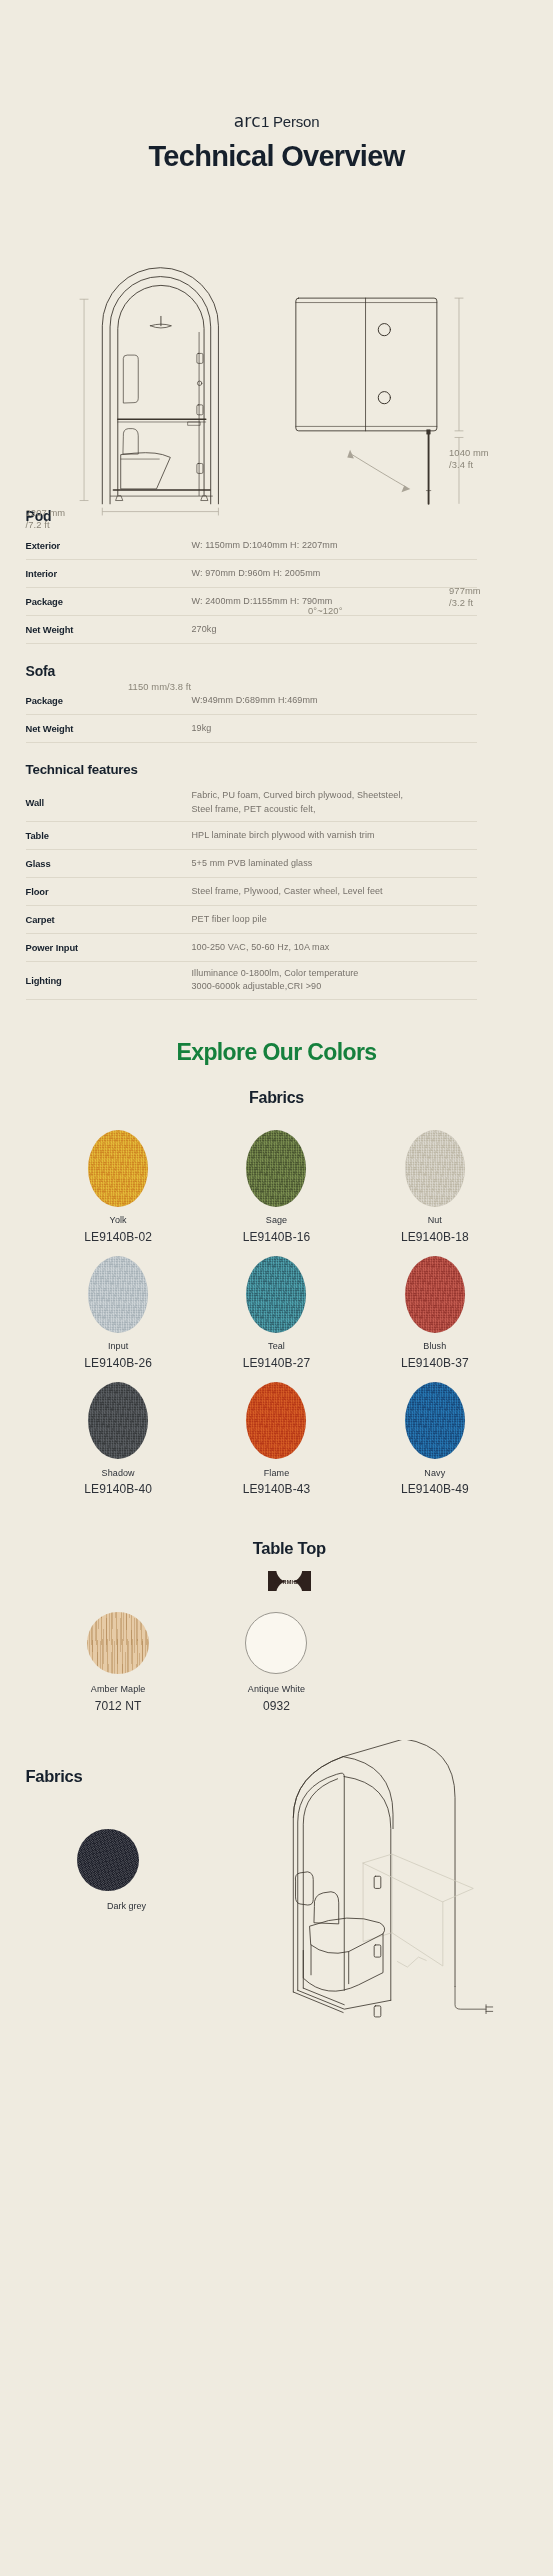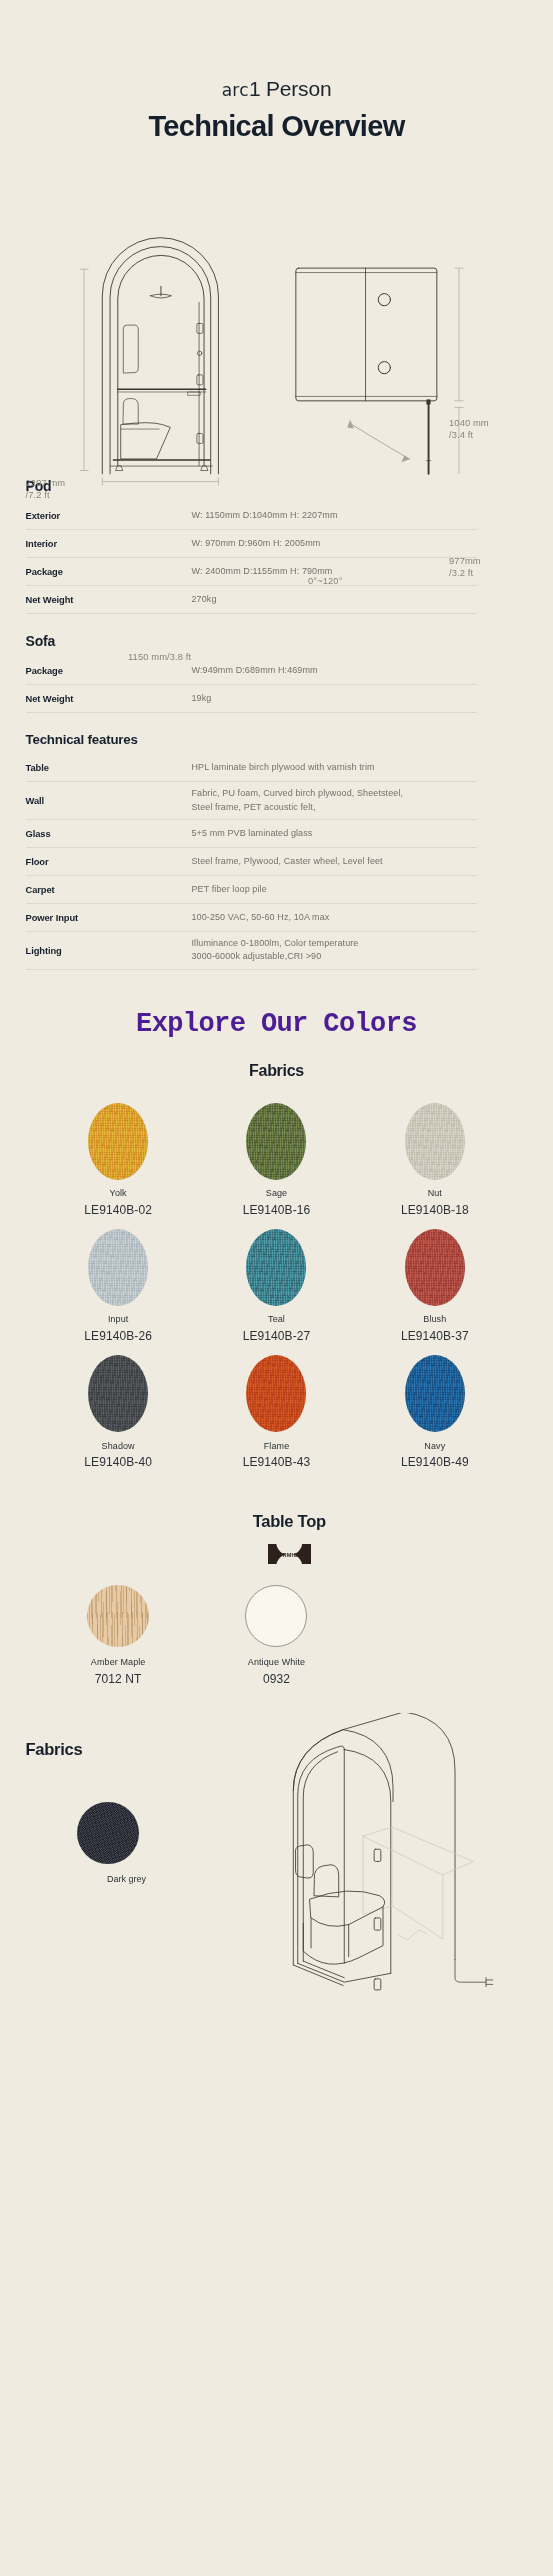--- a/index.html
+++ b/index.html
@@ -20,21 +20,21 @@
   
   .header { padding-top: 77px; text-align: center; }
   .brand-line {
     display: flex; align-items: baseline; justify-content: center;
     gap: 0; margin-bottom: 8.9px;
   }
   .brand-mark {
     font-size: 17px; letter-spacing: 0.3px; font-weight: 400;
     color: #1b2430; font-family: "DejaVu Sans", sans-serif;
   }
-  .brand-sub { font-size: 21px; font-weight: 400; color: #1b2430; letter-spacing: -0.2px; }
+  .brand-sub { font-size: 15px; font-weight: 400; color: #1b2430; letter-spacing: -0.2px; margin-top: 36px; }
   .main-title {
     font-size: 29px; font-weight: bold; letter-spacing: -0.7px;
     color: #16202c;
   }
 
   
   .drawings {
     position: relative; width: 553px; height: 310px; margin-top: 21px;
   }
   .dimlabel {
@@ -69,21 +69,21 @@
     font-size: 9.4px; font-weight: bold; color: #16202c; letter-spacing: -0.1px;
   }
   .spec-val {
     font-size: 9px; color: #76716a; line-height: 1.48;
     white-space: pre-line; letter-spacing: 0.1px;
   }
 
   
   .colors-head { text-align: center; margin-top: 39px; }
   .colors-title {
-    font-size: 27px; font-weight: bold; letter-spacing: -0.6px; color: #4c1d95; font-family: Liberation Mono, monospace;
+    font-size: 23px; font-weight: bold; letter-spacing: -0.6px; color: #15803d;
   }
   .colors-sub {
     font-size: 16px; font-weight: bold; letter-spacing: -0.3px;
     color: #16202c; margin-top: 23px;
   }
 
   .swatch-grid {
     display: grid; grid-template-columns: repeat(3, 1fr);
     row-gap: 10px; padding: 23px 39px 0 39px;
   }
@@ -295,27 +295,27 @@
             <div class="spec-key">Net Weight</div>
             <div class="spec-val">19kg</div>
           </div>
         </div>
     </div>
 
     <div class="spec-block">
       <div class="spec-title sm">Technical features</div>
       <div id="tf-rows">
           <div class="spec-row">
-            <div class="spec-key">Table</div>
-            <div class="spec-val">HPL laminate birch plywood with varnish trim</div>
-          </div>
-          <div class="spec-row">
             <div class="spec-key">Wall</div>
             <div class="spec-val">Fabric, PU foam, Curved birch plywood, Sheetsteel,
 Steel frame, PET acoustic felt,</div>
+          </div>
+          <div class="spec-row">
+            <div class="spec-key">Table</div>
+            <div class="spec-val">HPL laminate birch plywood with varnish trim</div>
           </div>
           <div class="spec-row">
             <div class="spec-key">Glass</div>
             <div class="spec-val">5+5 mm PVB laminated glass</div>
           </div>
           <div class="spec-row">
             <div class="spec-key">Floor</div>
             <div class="spec-val">Steel frame, Plywood, Caster wheel, Level feet</div>
           </div>
           <div class="spec-row">

